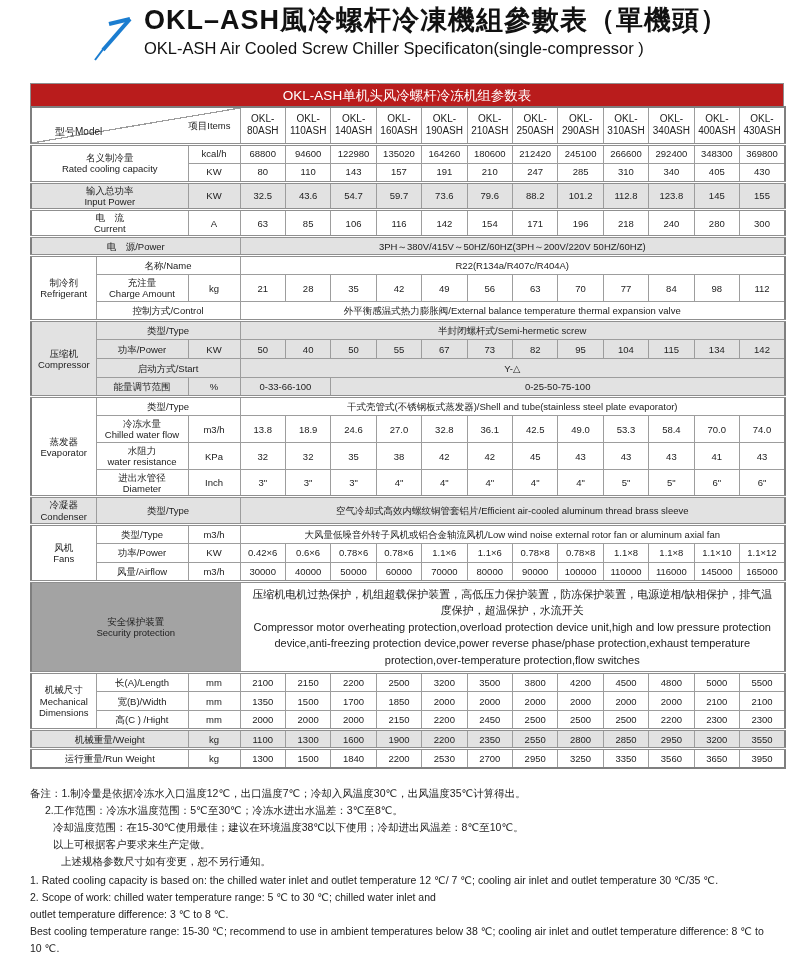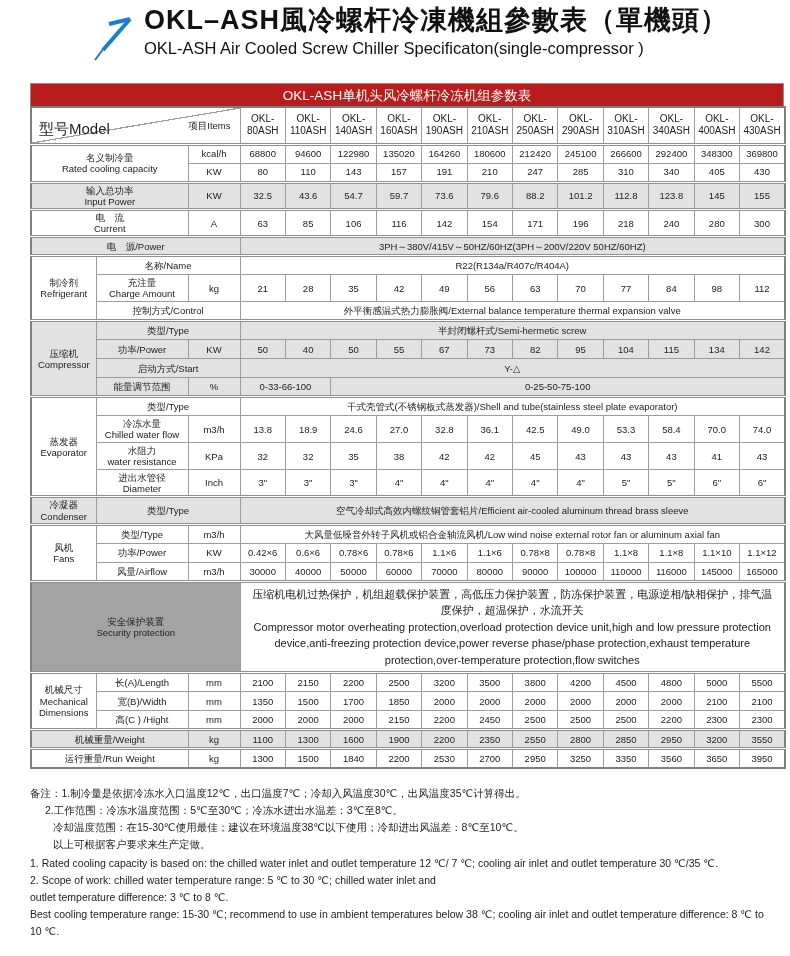--- a/index.html
+++ b/index.html
@@ -21,21 +21,21 @@
   table{width:756px;margin:0 0 0 30px;border-collapse:collapse;table-layout:fixed;border:2px solid #7f7f7f;}
   td{border:1px solid #9d9d9d;text-align:center;vertical-align:middle;font-size:9.5px;line-height:1.18;
      padding:1px 1px;color:#222;overflow:hidden;background:#fff;}
   tr.sec td{border-top:3px double #8f8f8f;}
   tr.gray td{background:#e2e2e2;}
   td.graycell{background:#a3a3a3;}
   td.left{text-align:center;padding:3px 7px;line-height:1.5;font-size:11px;}
   td.model{font-size:10px;line-height:1.25;}
   td.corner{position:relative;background:
      linear-gradient(to bottom right, transparent calc(50% - 0.6px), #9d9d9d calc(50% - 0.6px), #9d9d9d calc(50% + 0.6px), transparent calc(50% + 0.6px));}
-  td.corner .m{position:absolute;left:7px;bottom:5px;font-size:15px;}
+  td.corner .m{position:absolute;left:23px;bottom:5px;font-size:10px;}
   td.corner .i{position:absolute;right:9px;top:12px;font-size:9.5px;}
 
   
   .notes{margin:16px 0 0 30px;width:746px;font-size:10.5px;line-height:1.62;color:#222;}
   .notes-zh .nline:nth-child(2){padding-left:15px;}
   .notes-zh .nline:nth-child(3),.notes-zh .nline:nth-child(4){padding-left:23px;}
   .notes-zh .nline:nth-child(5){padding-left:31px;}
   .notes-en{margin-top:2px;}
 </style>
 </head>
@@ -389,20 +389,21 @@
         </tr>
       </tbody>
   </table>
 
   <div class="notes">
     <div class="notes-zh" id="notes-zh">
         <div class="nline">备注：1.制冷量是依据冷冻水入口温度12℃，出口温度7℃；冷却入风温度30℃，出风温度35℃计算得出。</div>
         <div class="nline">2.工作范围：冷冻水温度范围：5℃至30℃；冷冻水进出水温差：3℃至8℃。</div>
         <div class="nline">冷却温度范围：在15-30℃使用最佳；建议在环境温度38℃以下使用；冷却进出风温差：8℃至10℃。</div>
         <div class="nline">以上可根据客户要求来生产定做。</div>
+        <div class="nline">上述规格参数尺寸如有变更，恕不另行通知。</div>
       </div>
     <div class="notes-en">
       <div id="notes-en-lines">
           <div class="nline">1. Rated cooling capacity is based on: the chilled water inlet and outlet temperature 12 ℃/ 7 ℃; cooling air inlet and outlet temperature 30 ℃/35 ℃.</div>
           <div class="nline">2. Scope of work: chilled water temperature range: 5 ℃ to 30 ℃; chilled water inlet and</div>
           <div class="nline">outlet temperature difference: 3 ℃ to 8 ℃.</div>
           <div class="nline">Best cooling temperature range: 15-30 ℃; recommend to use in ambient temperatures below 38 ℃; cooling air inlet and outlet temperature difference: 8 ℃ to 10 ℃.</div>
         </div>
     </div>
   </div>

